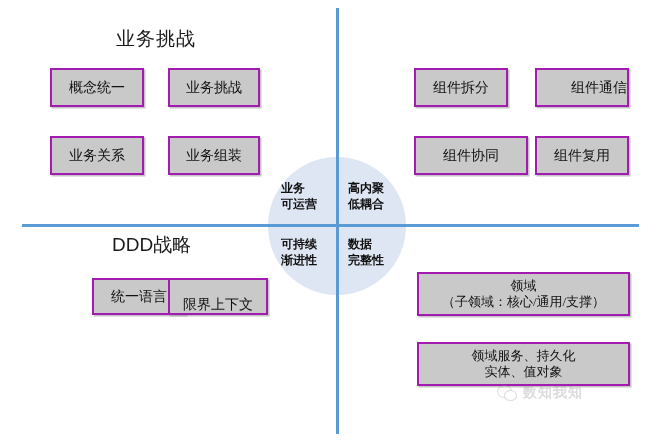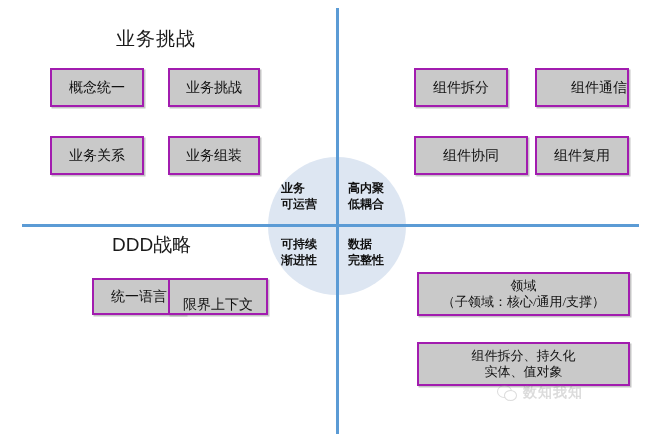--- a/index.html
+++ b/index.html
@@ -209,21 +209,21 @@
   </div>
 
   <div class="box" id="box-dt-1">
     <div>
       <span>领域</span>
       <span>（子领域：核心/通用/支撑）</span>
     </div>
   </div>
   <div class="box" id="box-dt-2">
     <div>
-      <span>组件拆分、持久化</span>
+      <span>领域服务、持久化</span>
       <span>实体、值对象</span>
     </div>
   </div>
 
   <div class="circle-label" id="clabel-tl">
     <span>业务</span><br>
     <span>可运营</span>
   </div>
   <div class="circle-label" id="clabel-tr">
     <span>高内聚</span><br>

